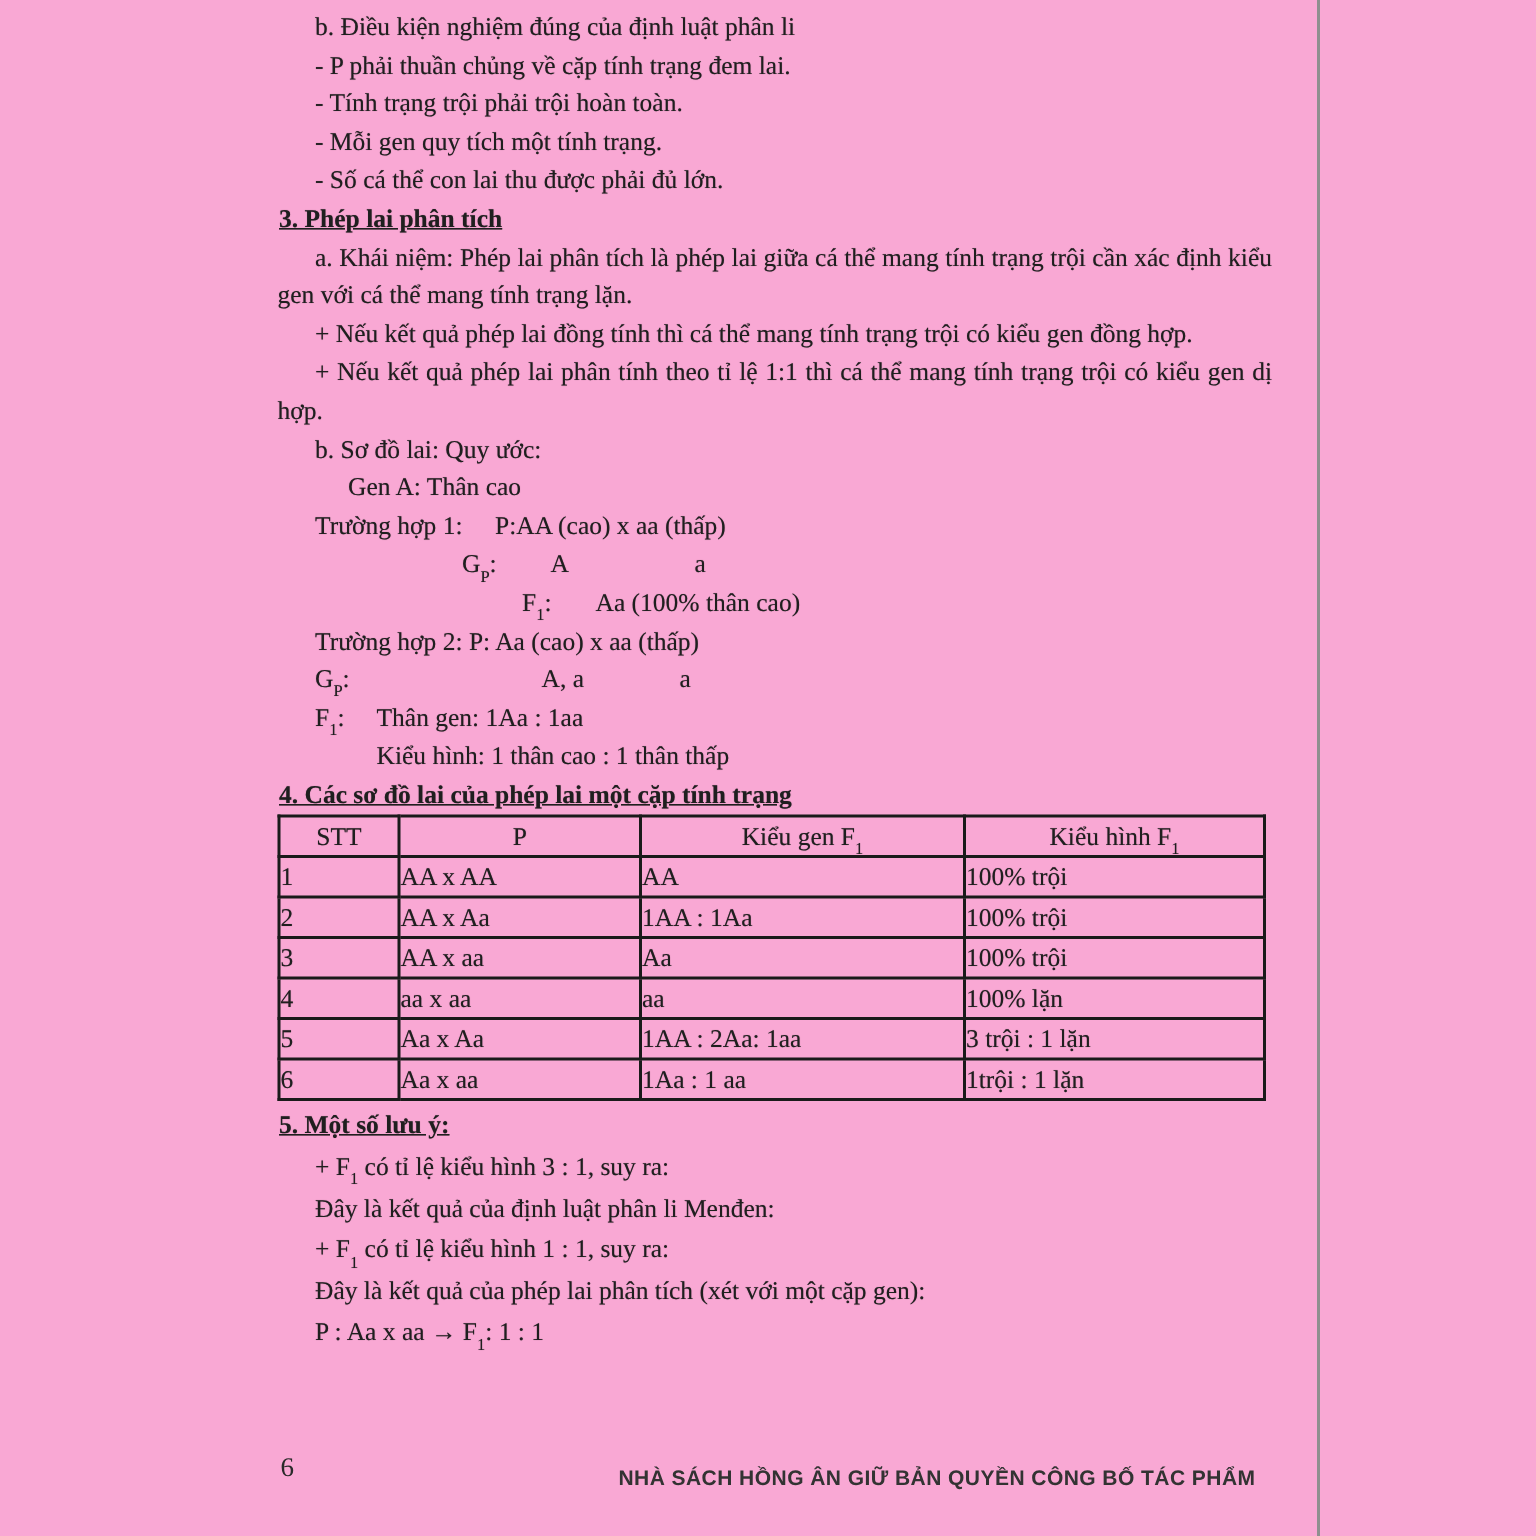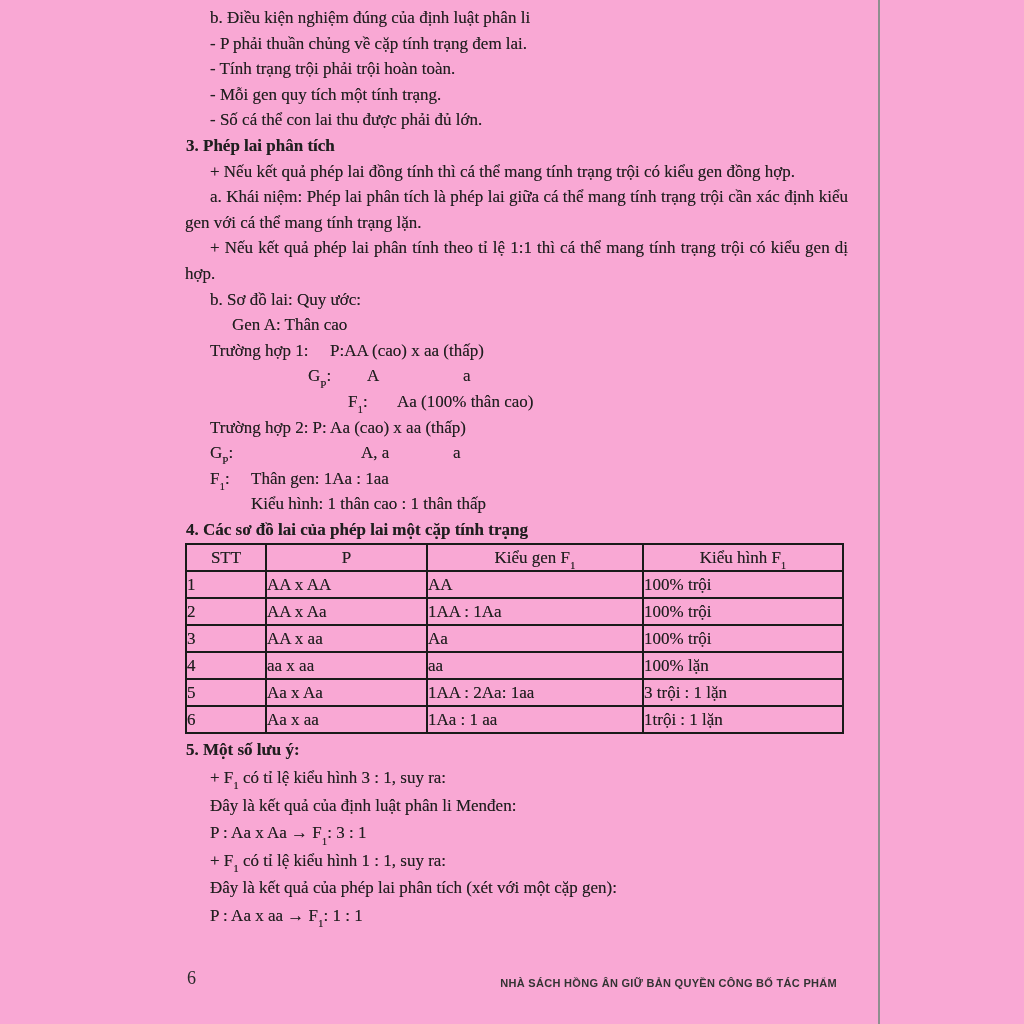--- a/index.html
+++ b/index.html
@@ -2,56 +2,56 @@
 <html><head>
 <meta charset="utf-8">
 <style>
   html,body{margin:0;padding:0;background:#ffffff;}
   .page{position:relative;width:1024px;height:1024px;background:#f9a8d4;overflow:hidden;
         font-family:"Liberation Serif","DejaVu Serif",serif;color:#1f1f1f;}
   .content{position:absolute;left:185px;top:5px;width:663px;font-size:17px;
            text-shadow:0 0 0.6px rgba(0,0,0,0.45);}
   .line{height:25.6px;line-height:25.6px;white-space:nowrap;position:relative;}
   .line5{height:27.6px;line-height:27.6px;white-space:nowrap;position:relative;}
-  .ind0{padding-left:1px;}
+  .ind0{padding-left:1px;text-decoration:underline;}
   .ind1{padding-left:25px;}
   .ind2{padding-left:47px;}
   .ind3{padding-left:66px;}
   .bold{font-weight:bold;}
   .para{margin:0;text-align:justify;text-indent:25px;line-height:25.6px;}
   .abs{position:absolute;top:0;}
   sub{font-size:11px;line-height:0;position:relative;bottom:-2px;}
   table.cross{border-collapse:collapse;width:657px;margin:1px 0 2px 0;
               table-layout:fixed;}
   table.cross th,table.cross td{border:2px solid #1a1a1a;
               height:25px;padding:0;font-size:17px;font-weight:normal;
               text-shadow:0 0 0.6px rgba(0,0,0,0.45);}
   col.c1{width:80px;} col.c2{width:161px;} col.c3{width:216px;} col.c4{width:200px;}
   .page-edge{position:absolute;left:878px;top:0;width:2px;height:1024px;background:#8f8f8f;}
   .footer-num{position:absolute;left:187px;top:968px;font-size:18px;color:#2a2a2a;
               font-family:"Liberation Serif","DejaVu Serif",serif;}
-  .footer-text{position:absolute;right:187px;top:977px;font-size:11px;font-weight:bold;
+  .footer-text{position:absolute;right:187px;top:977px;font-size:14px;font-weight:bold;
                letter-spacing:0.3px;color:#333333;
                font-family:"Liberation Sans","DejaVu Sans",sans-serif;}
 </style>
 </head>
 <body>
 
 <div class="page">
   <div class="content">
 
     <div class="line ind1">b. Điều kiện nghiệm đúng của định luật phân li</div>
     <div class="line ind1">- P phải thuần chủng về cặp tính trạng đem lai.</div>
     <div class="line ind1">- Tính trạng trội phải trội hoàn toàn.</div>
     <div class="line ind1">- Mỗi gen quy tích một tính trạng.</div>
     <div class="line ind1">- Số cá thể con lai thu được phải đủ lớn.</div>
 
     <div class="line ind0 bold">3. Phép lai phân tích</div>
+    <p class="para">a. Khái niệm: Phép lai phân tích là phép lai giữa cá thể mang tính trạng trội cần xác định kiểu gen với cá thể mang tính trạng lặn.</p>
     <p class="para">+ Nếu kết quả phép lai đồng tính thì cá thể mang tính trạng trội có kiểu gen đồng hợp.</p>
-    <p class="para">a. Khái niệm: Phép lai phân tích là phép lai giữa cá thể mang tính trạng trội cần xác định kiểu gen với cá thể mang tính trạng lặn.</p>
     <p class="para">+ Nếu kết quả phép lai phân tính theo tỉ lệ 1:1 thì cá thể mang tính trạng trội có kiểu gen dị hợp.</p>
 
     <div class="line ind1">b. Sơ đồ lai: Quy ước:</div>
     <div class="line ind2">Gen A: Thân cao</div>
 
     <div class="line">
       <span class="abs" style="left:25px">Trường hợp 1:</span>
       <span class="abs" style="left:145px">P:AA (cao) x aa (thấp)</span>
     </div>
     <div class="line">
@@ -129,21 +129,20 @@
           <td>Aa x aa</td>
           <td>1Aa : 1 aa</td>
           <td>1trội : 1 lặn</td>
         </tr>
       </tbody>
     </table>
 
     <div class="line5 ind0 bold">5. Một số lưu ý:</div>
     <div class="line5 ind1"><span>+ F</span><sub>1</sub><span> có tỉ lệ kiểu hình 3 : 1, suy ra:</span></div>
     <div class="line5 ind1">Đây là kết quả của định luật phân li Menđen:</div>
-    <div class="line5 ind1"><span>P : Aa x Aa → F</span><sub>1</sub><span>: 3 : 1</span></div>
     <div class="line5 ind1"><span>+ F</span><sub>1</sub><span> có tỉ lệ kiểu hình 1 : 1, suy ra:</span></div>
     <div class="line5 ind1">Đây là kết quả của phép lai phân tích (xét với một cặp gen):</div>
     <div class="line5 ind1"><span>P : Aa x aa → F</span><sub>1</sub><span>: 1 : 1</span></div>
 
   </div>
 
   <div class="page-edge"></div>
   <div class="footer-num">6</div>
   <div class="footer-text">NHÀ SÁCH HỒNG ÂN GIỮ BẢN QUYỀN CÔNG BỐ TÁC PHẨM</div>
 </div>

